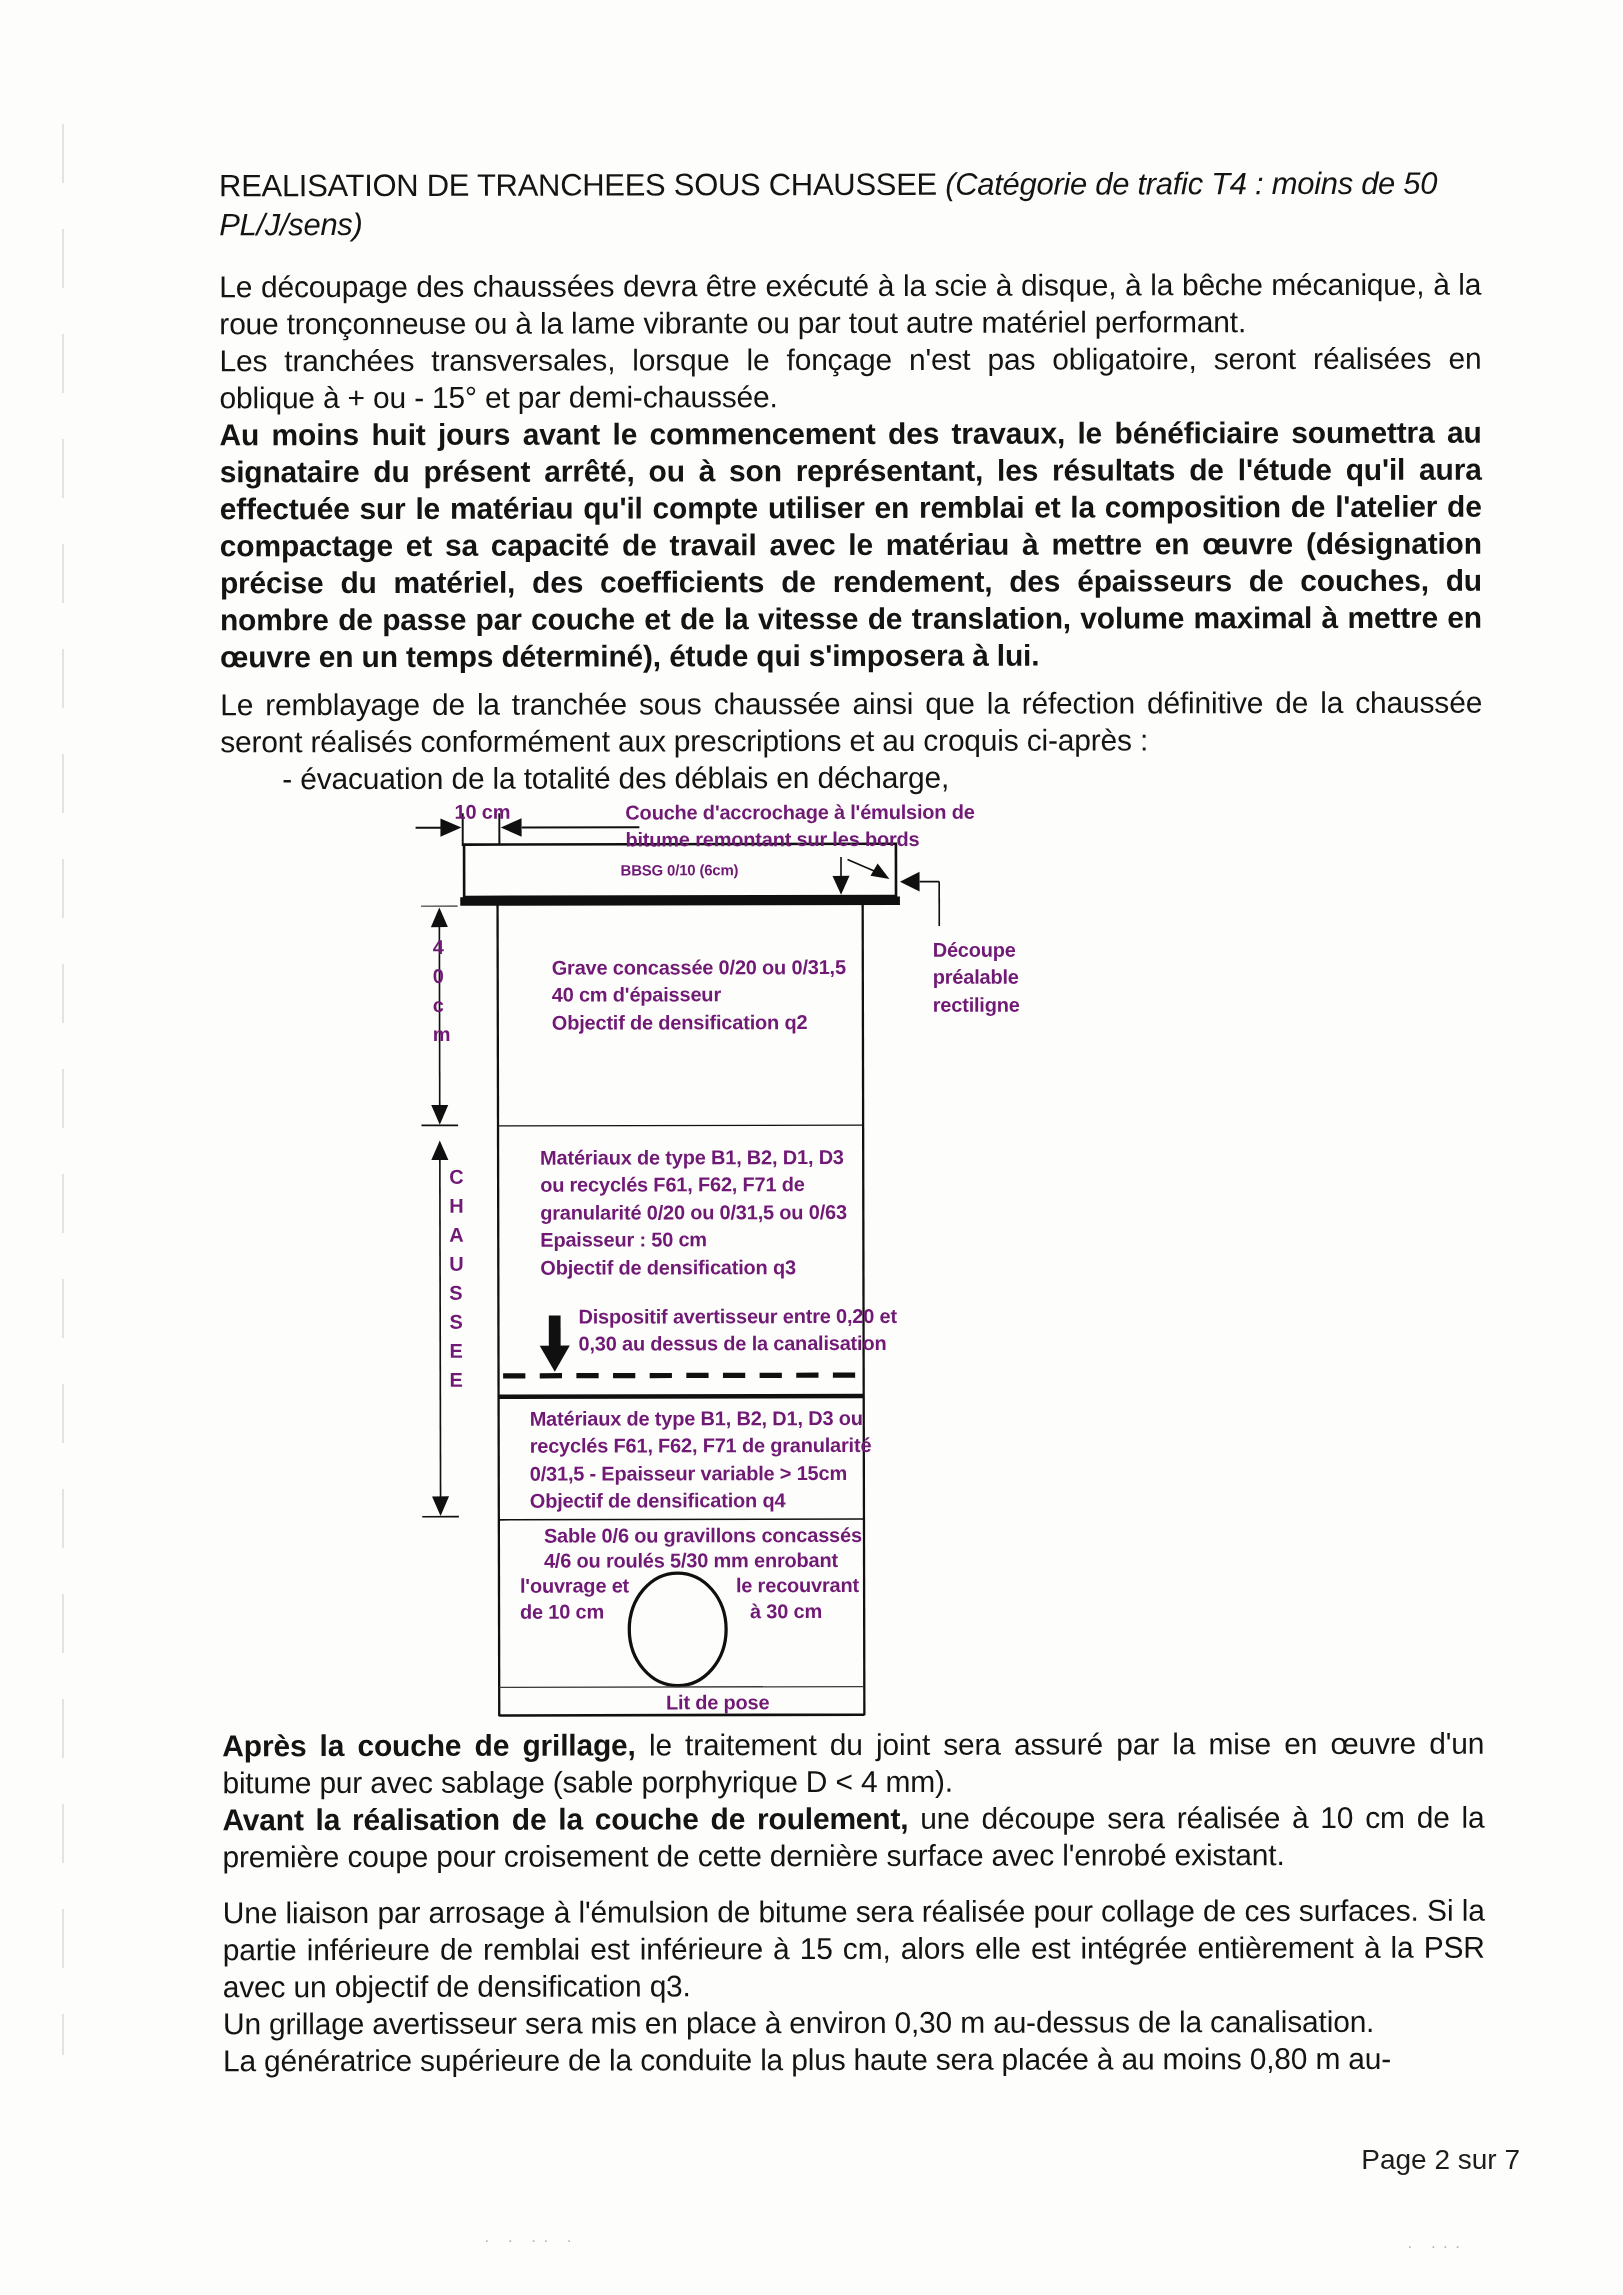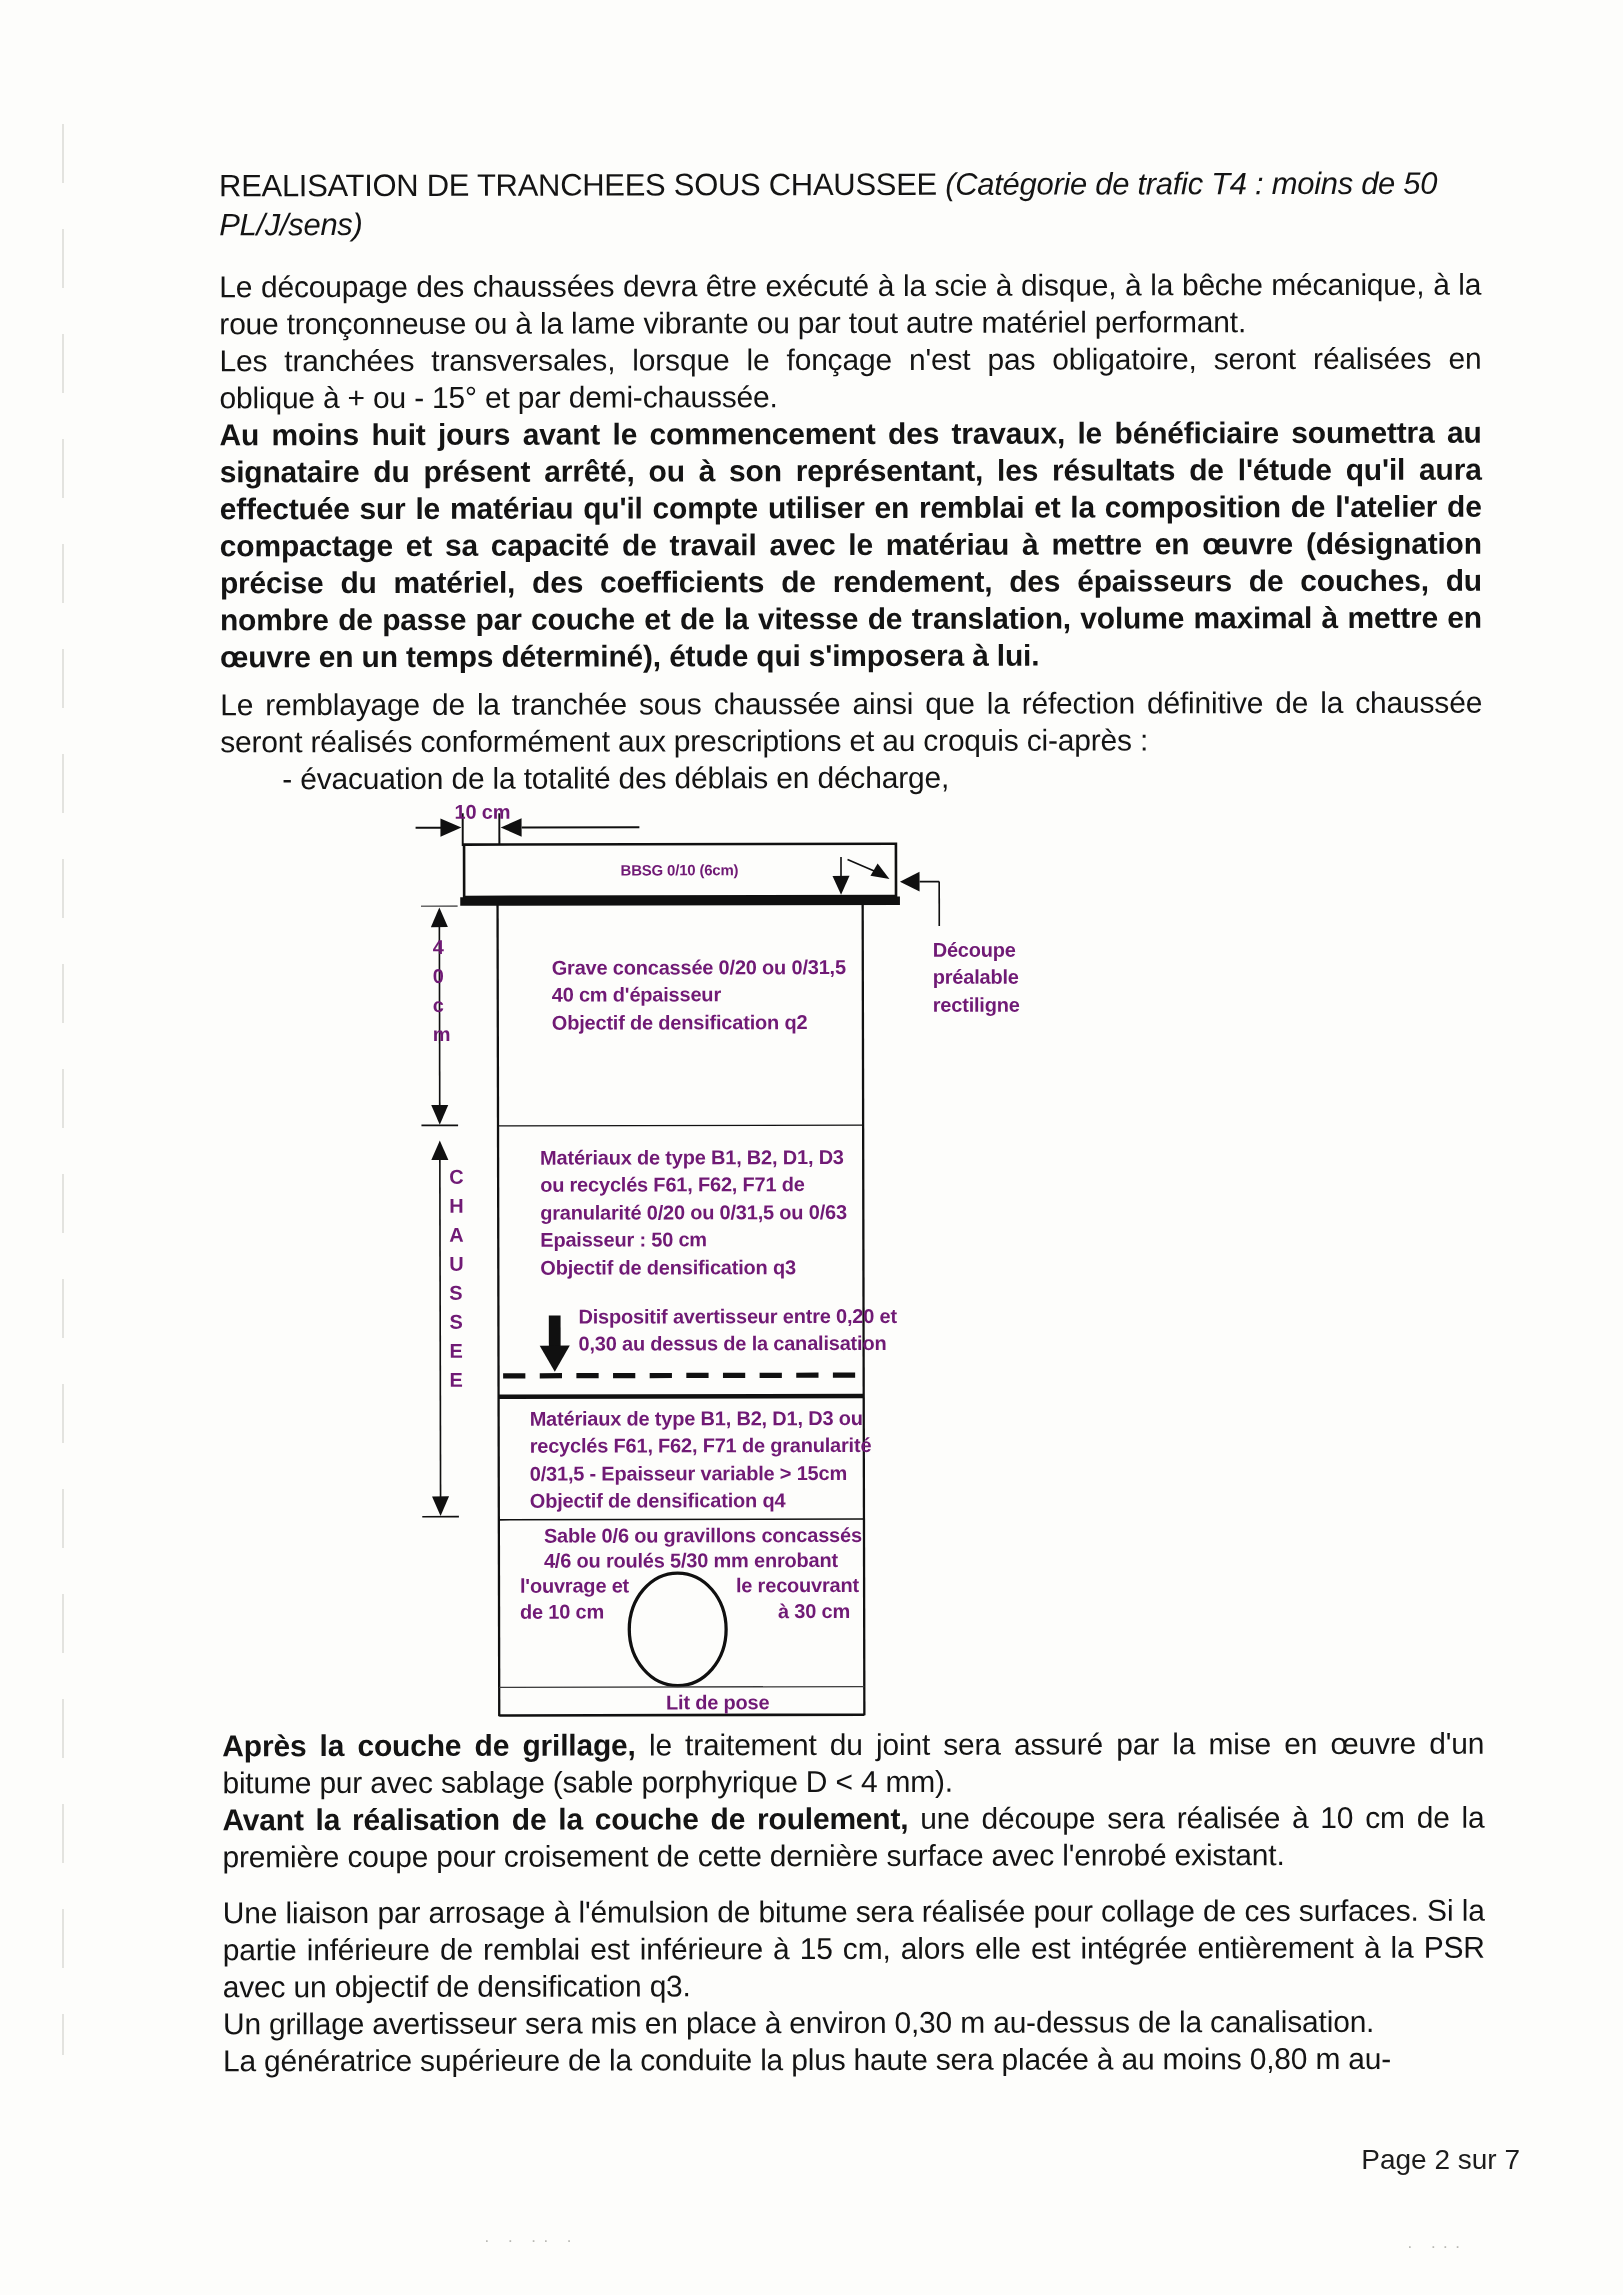--- a/index.html
+++ b/index.html
@@ -119,20 +119,24 @@
 
         <line x1="423" y1="1102" x2="981" y2="1102" stroke-width="2.5"></line>
 
         <ellipse cx="696" cy="1270" rx="74" ry="86" stroke-width="5" fill="#fdfdfb"></ellipse>
 
         <line x1="423" y1="1358" x2="981" y2="1358" stroke-width="2" stroke="#3a3a3a"></line>
       </svg>
 
       <div class="dlab center" style="left:216px;top:0;width:92px;">10 cm</div>
 
+      <div class="dlab" style="left:405px;top:1.3px;">
+        <span class="ln">Couche d'accrochage à l'émulsion de</span>
+        <span class="ln">bitume remontant sur les bords</span>
+      </div>
 
       <div class="dlab center" style="left:243px;top:58px;width:432px;font-size:15px;">BBSG 0/10 (6cm)</div>
 
       <div class="dlab" style="left:712px;top:139px;">
         <span class="ln">Découpe</span>
         <span class="ln">préalable</span>
         <span class="ln">rectiligne</span>
       </div>
 
       <div class="dlab stack" style="left:212px;top:134px;width:15.7px;">40cm</div>
@@ -165,21 +169,21 @@
         <span class="ln"><span>Objectif de densification </span><span class="bold">q4</span></span>
       </div>
 
       <div class="dlab tight" style="left:322px;top:725px;">
         <span class="ln">Sable 0/6 ou gravillons concassés</span>
         <span class="ln">4/6 ou roulés 5/30 mm enrobant</span>
       </div>
       <div class="dlab tight" style="left:298px;top:775px;">l'ouvrage et</div>
       <div class="dlab tight" style="left:514px;top:775px;">le recouvrant</div>
       <div class="dlab tight" style="left:298px;top:801px;">de 10 cm</div>
-      <div class="dlab tight" style="left:556px;top:801px;">à 30 cm</div>
+      <div class="dlab tight" style="left:528px;top:801px;">à 30 cm</div>
 
       <div class="dlab center" style="left:277px;top:891px;width:365px;margin-left:36px;">Lit de pose</div>
     </div>
 
     <p class="body"><span class="bold">Après la couche de grillage,</span><span> le traitement du joint sera assuré par la mise en œuvre d'un bitume pur avec sablage (sable porphyrique D &lt; 4 mm).</span></p>
     <p class="body mb30"><span class="bold">Avant la réalisation de la couche de roulement,</span><span> une découpe sera réalisée à 10 cm de la première coupe pour croisement de cette dernière surface avec l'enrobé existant.</span></p>
 
     <p class="body">Une liaison par arrosage à l'émulsion de bitume sera réalisée pour collage de ces surfaces. Si la partie inférieure de remblai est inférieure à 15 cm, alors elle est intégrée entièrement à la PSR avec un objectif de densification q3.</p>
     <p class="body">Un grillage avertisseur sera mis en place à environ 0,30 m au-dessus de la canalisation.</p>
     <p class="body">La génératrice supérieure de la conduite la plus haute sera placée à au moins 0,80 m au-</p>

